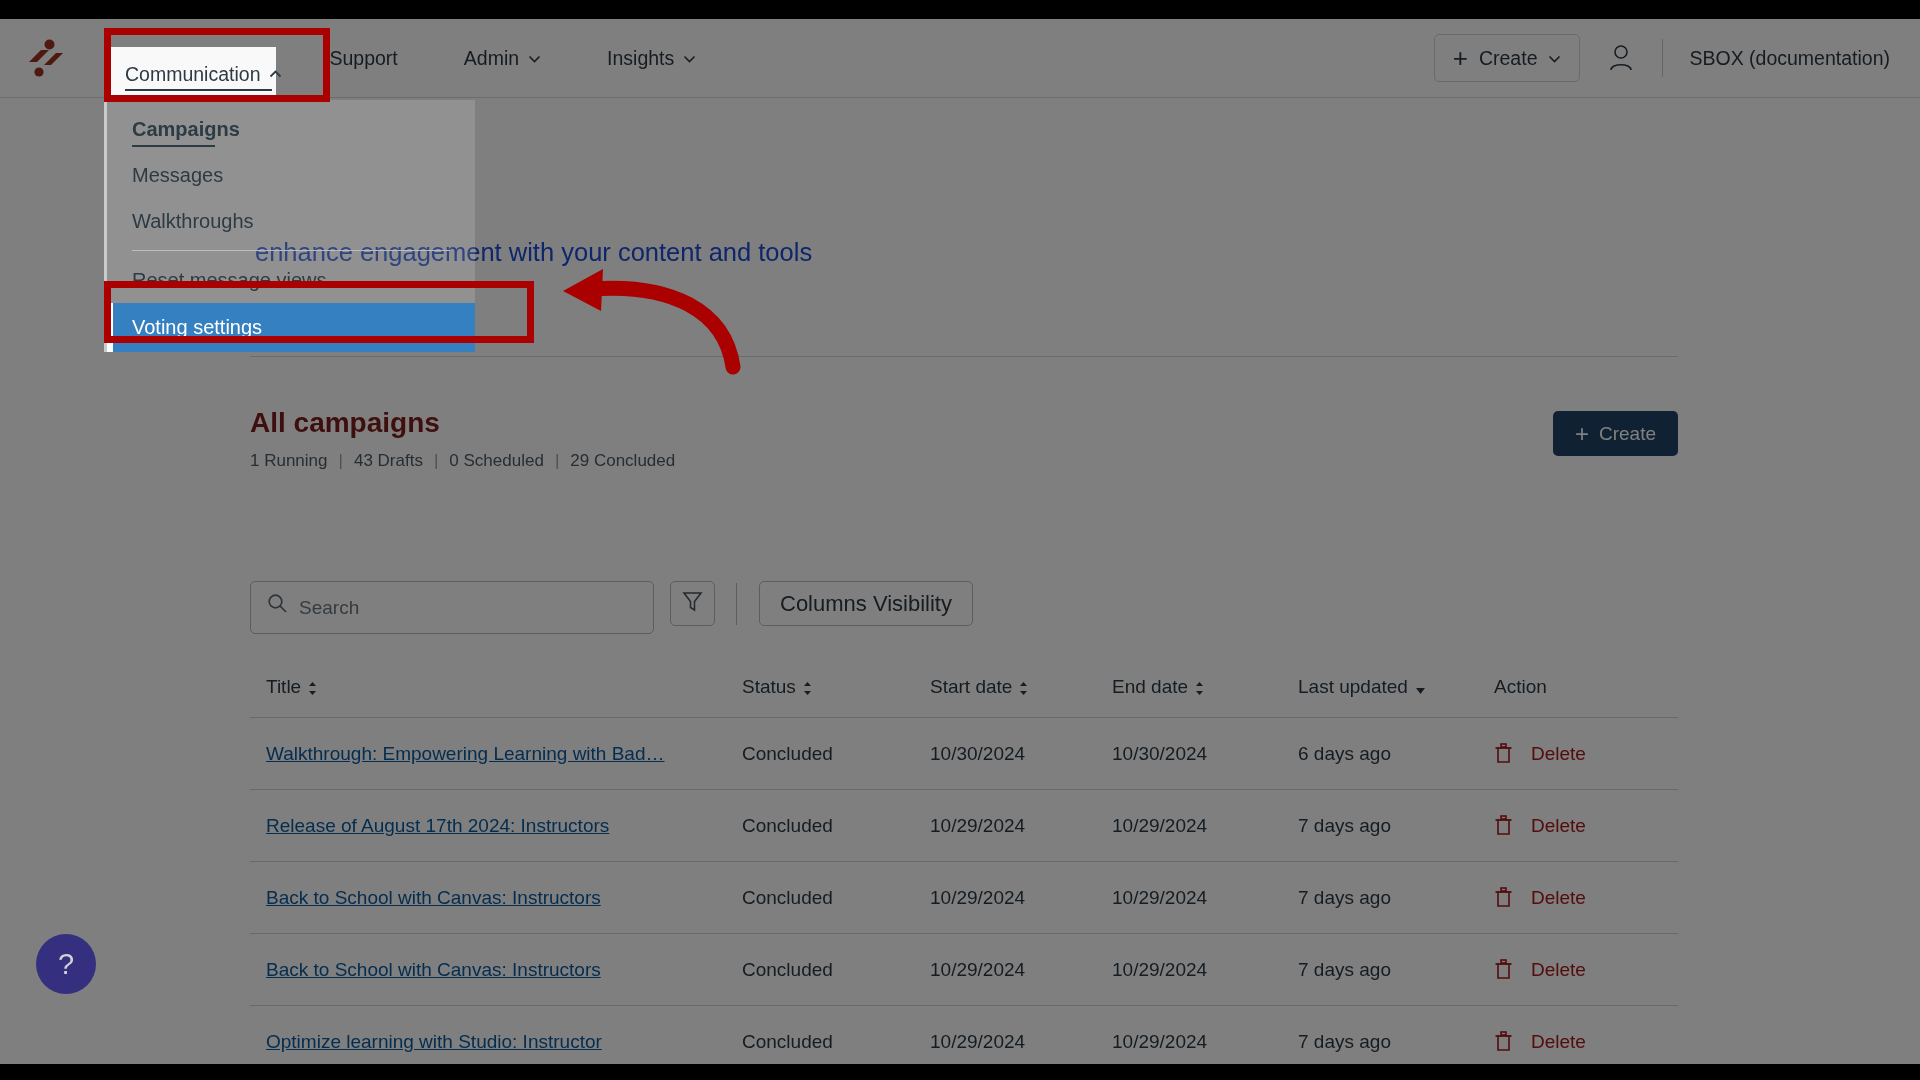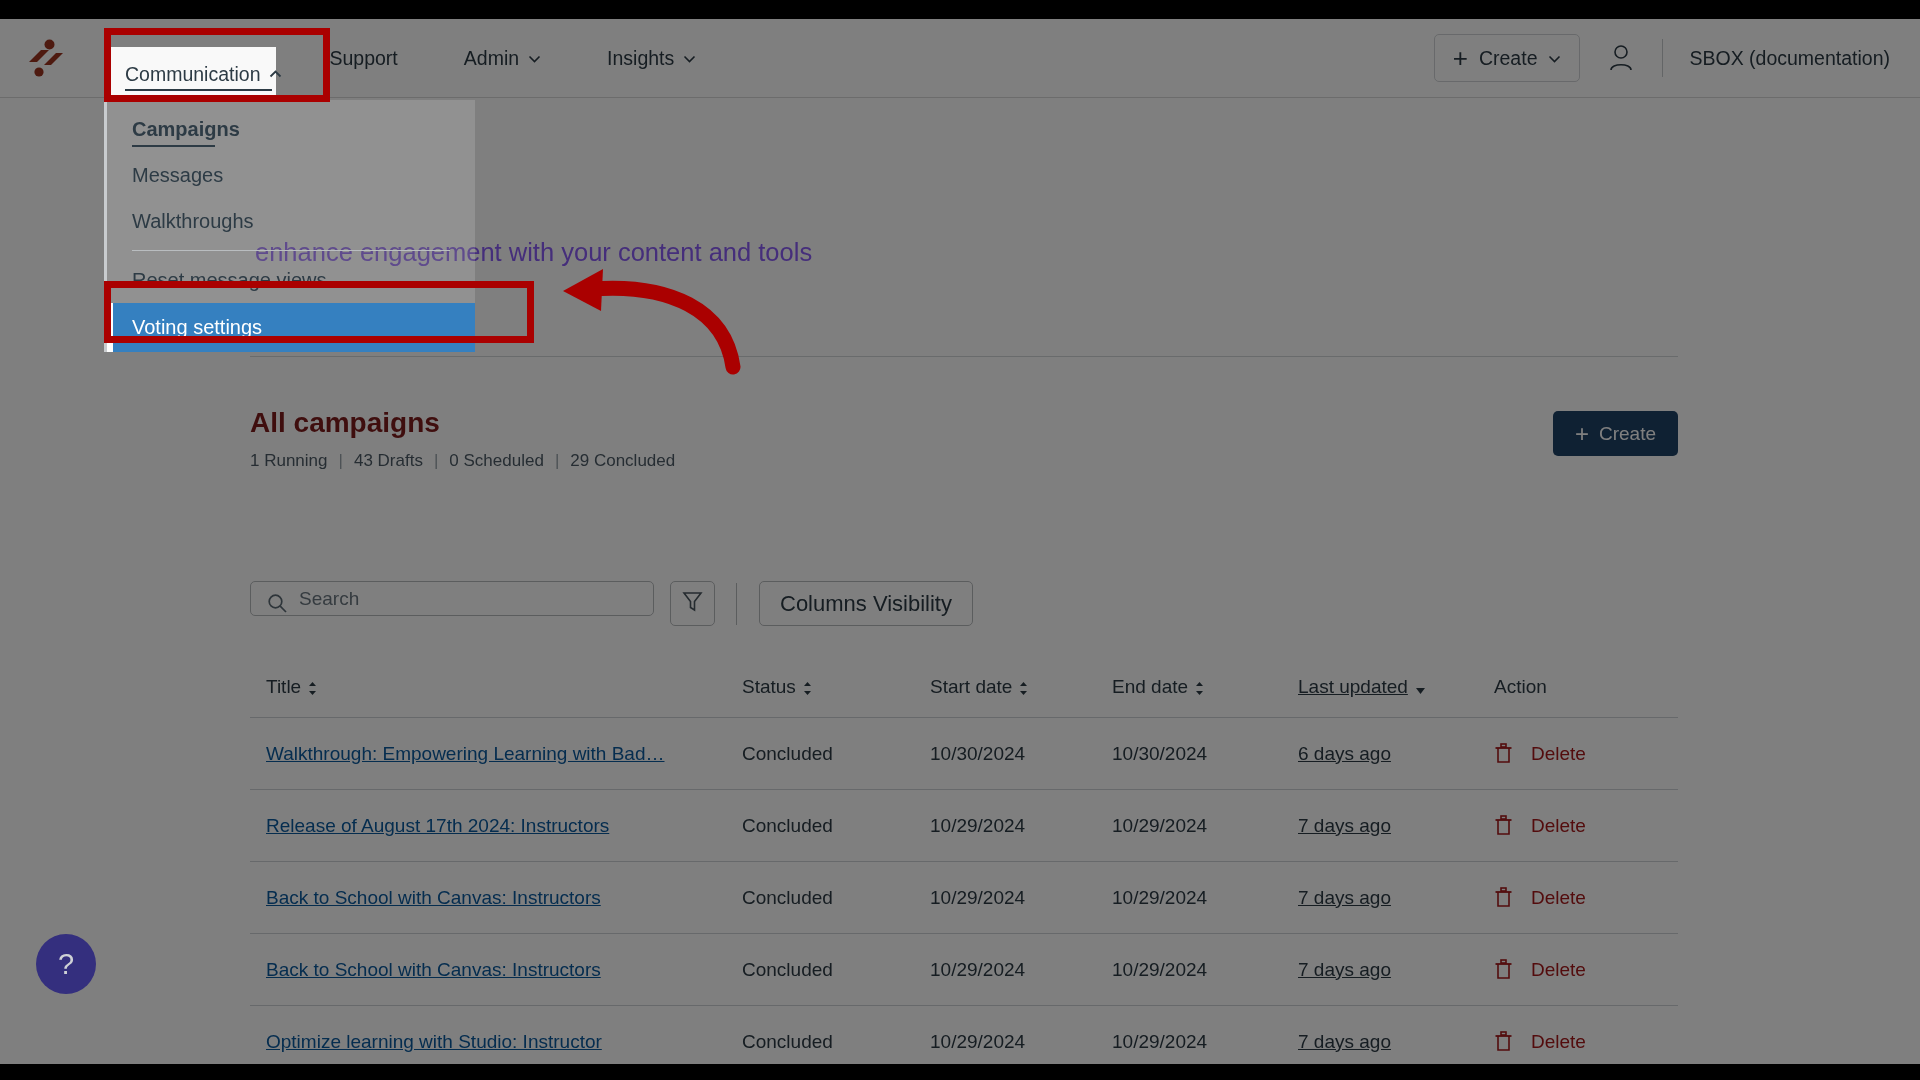--- a/index.html
+++ b/index.html
@@ -85,21 +85,21 @@
     margin-left: 26px; font-size: 19.5px; color: #2d3b45; white-space: nowrap;
   }
 
   
   #content { position: absolute; top: 79px; left: 0; width: 1920px; }
 
   #hero {
     padding: 40px 0 0 250px;
   }
   #hero-sub {
-    font-size: 25.5px; color: #8b5cf6; margin-top: 100px; margin-left: 5px;
+    font-size: 25.5px; color: #1d4ed8; margin-top: 100px; margin-left: 5px;
     white-space: nowrap;
   }
   #hero-rule {
     position: absolute; top: 258px; left: 250px; width: 1428px;
     height: 1px; background: #d3d6d8;
   }
 
   #section-head {
     position: absolute; top: 309px; left: 250px; width: 1428px;
     display: flex; align-items: flex-start;
@@ -124,21 +124,21 @@
   
   #toolbar {
     position: absolute; top: 483px; left: 250px;
     display: flex; align-items: center;
   }
   #search-wrap {
     position: relative;
     width: 404px; height: 45px;
   }
   #search-input {
-    width: 404px; height: 35px;
+    width: 404px; height: 53px;
     border: 1px solid #b7babd; border-radius: 5px;
     background: transparent;
     padding-left: 48px; font-size: 19px; color: #2d3b45;
     font-family: "Liberation Sans", sans-serif;
   }
   #search-input::placeholder { color: #6b7780; }
   #search-icon {
     position: absolute; left: 17px; top: 12px; width: 21px; height: 21px;
   }
   #filter-btn {
@@ -166,21 +166,21 @@
   .trow {
     display: flex; align-items: center;
     border-bottom: 1px solid #cfd3d6;
     height: 72px;
   }
   #thead { height: 62px; }
   .c-title  { width: 492px; padding-left: 16px; }
   .c-status { width: 188px; }
   .c-start  { width: 182px; }
   .c-end    { width: 186px; }
-  .c-upd    { width: 196px; text-decoration: underline; }
+  .c-upd    { width: 196px; }
   .c-act    { width: 168px; }
 
   #thead .cell {
     font-size: 19px; color: #2d3b45;
     display: flex; align-items: center; gap: 7px;
   }
   .sorticon { display: inline-block; width: 9px; height: 15px; }
 
   .trow.data .cell { font-size: 19px; color: #2d3b45; }
   .link-title {

